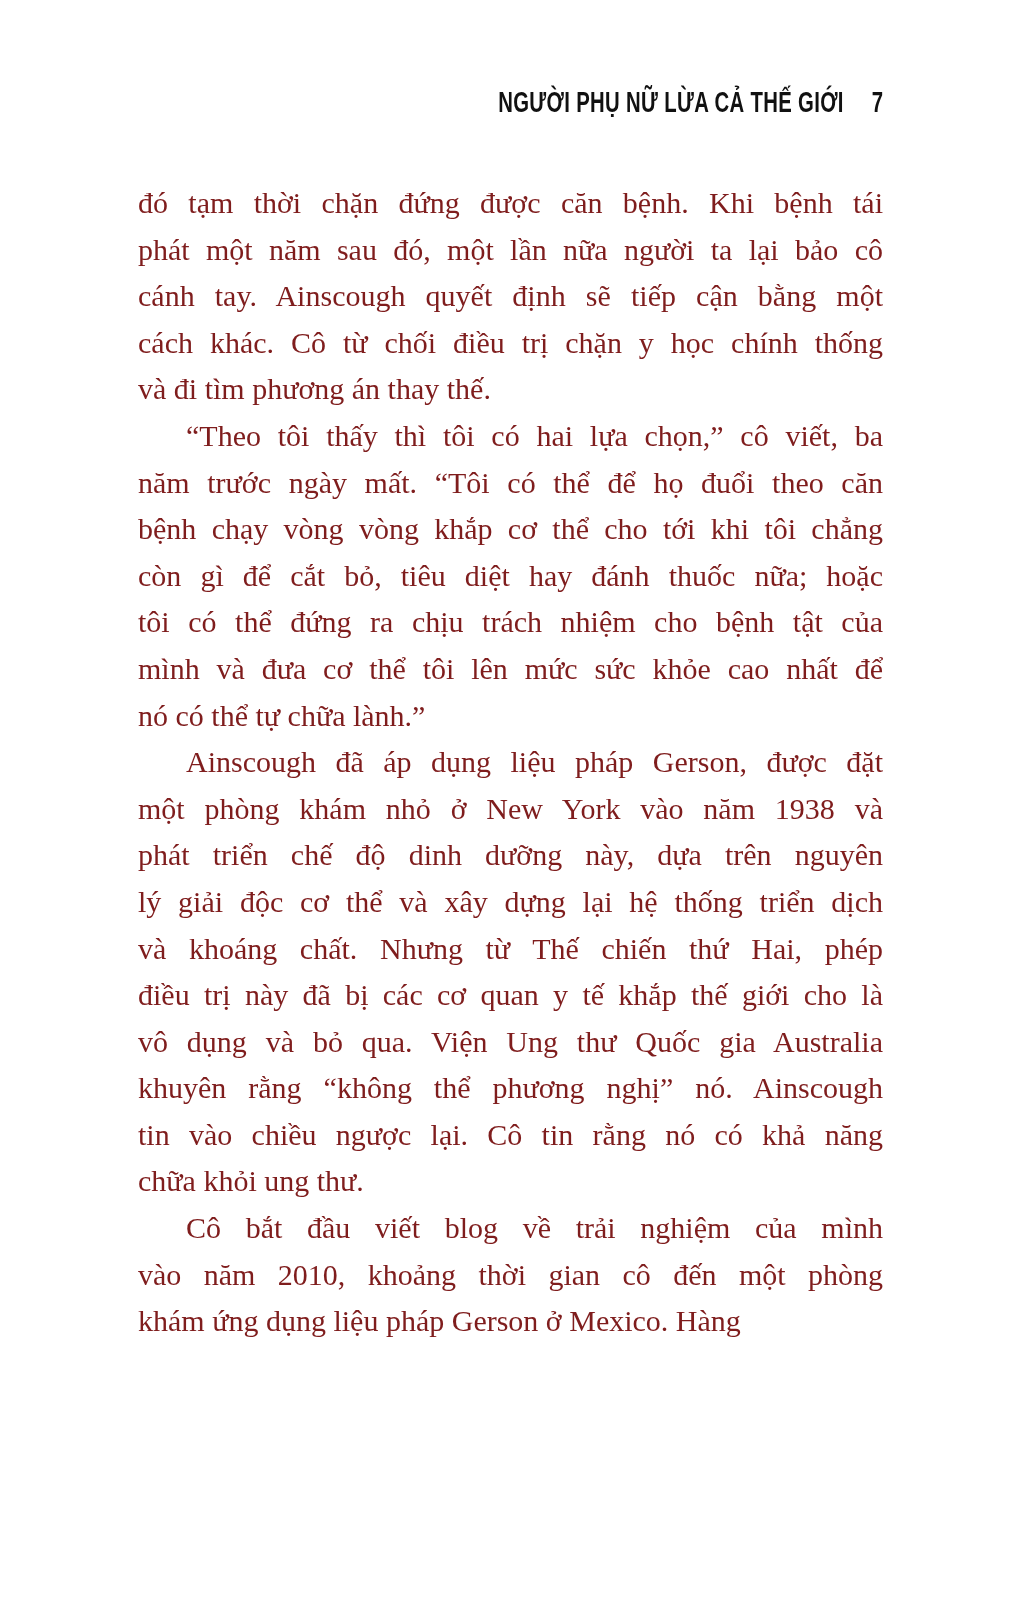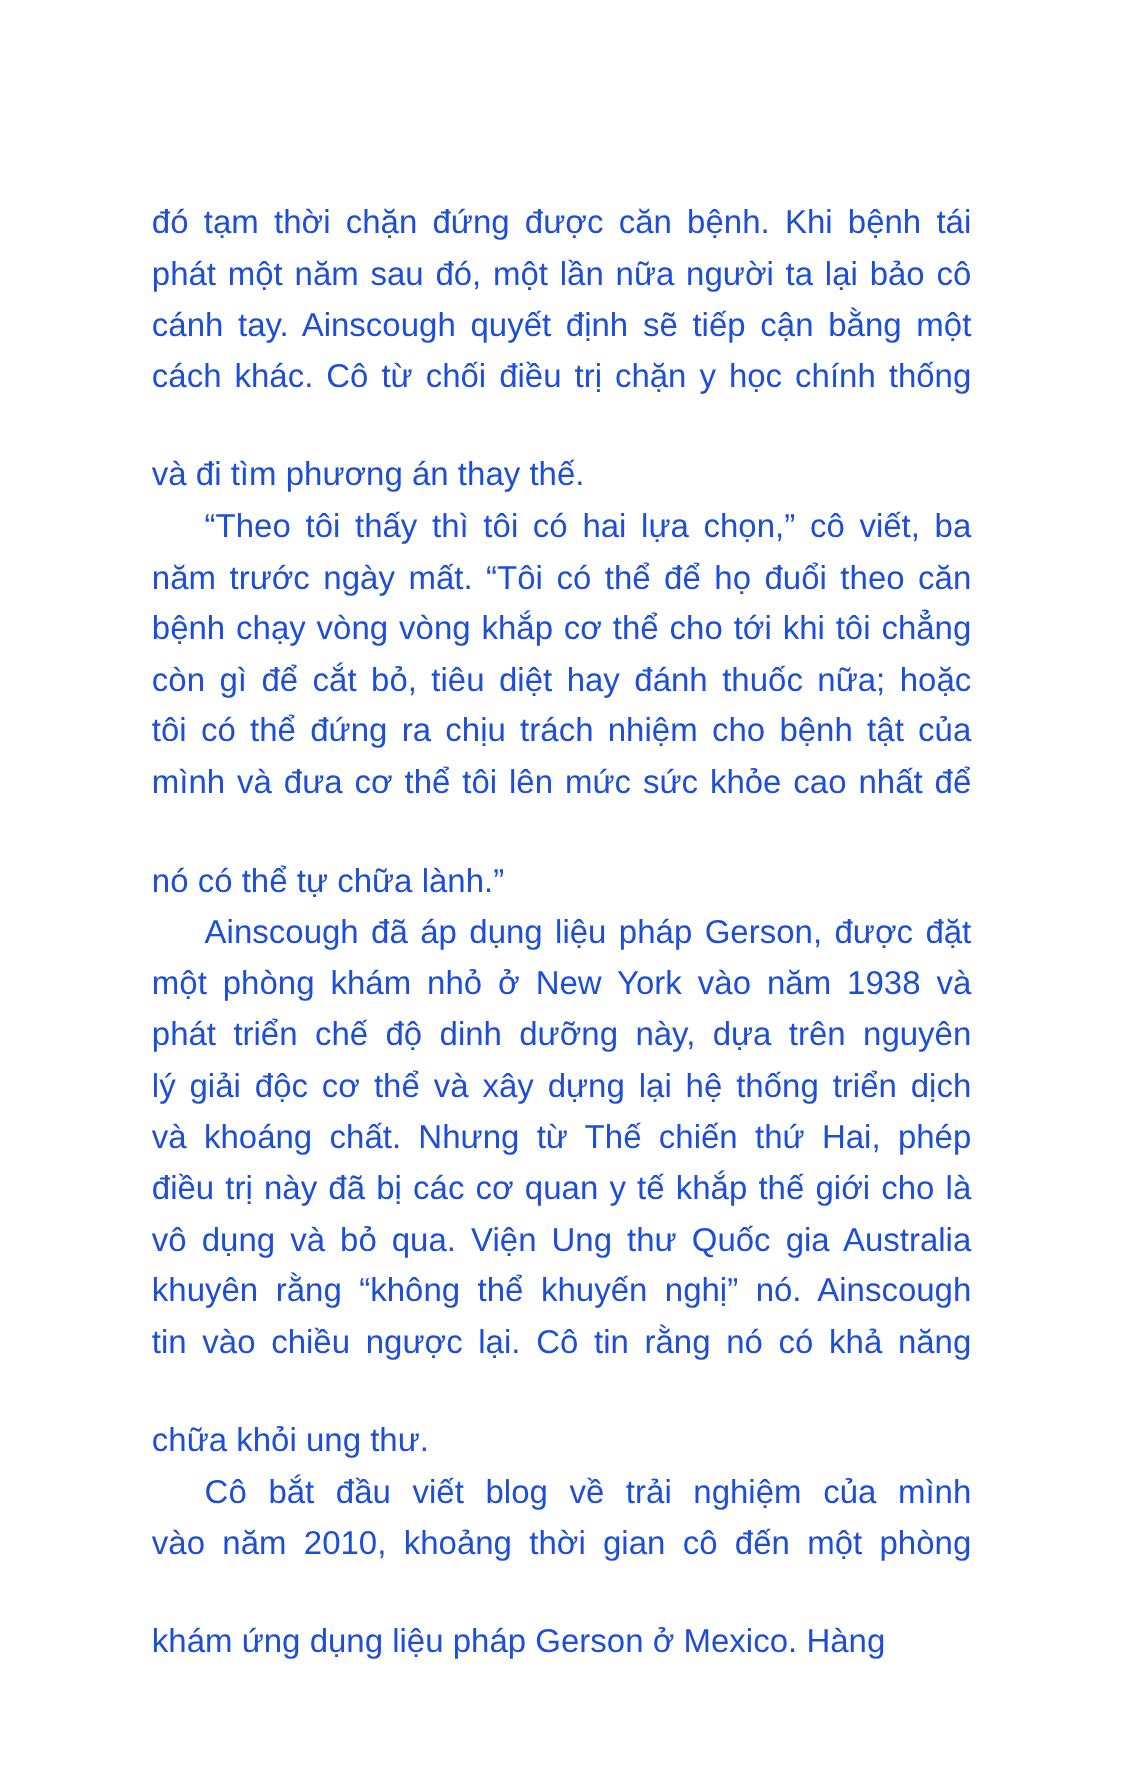--- a/index.html
+++ b/index.html
@@ -34,45 +34,50 @@
     white-space: nowrap;
   }
   .header-page {
     margin-left: 40px;
   }
   .body-text {
     position: absolute;
     top: 180px;
     left: 138px;
     width: 745px;
-    font-family: Liberation Sans, sans-serif;
+    font-family: Liberation Serif, serif;
     font-size: 30px;
-    color: #1d4ed8;
+    color: #7f1d1d;
   }
   .line {
     height: 46.6px;
     line-height: 46.6px;
     text-align: justify;
     text-align-last: justify;
     white-space: normal;
     overflow: visible;
   }
   .line.last {
     text-align-last: left;
-    margin-top: 43px;
   }
   .line.indent {
     text-indent: 48px;
   }
 </style>
 </head>
 <body>
 
 <div class="page">
 
+  <div class="running-header">
+    <span class="header-row">
+      <span class="header-title">NGƯỜI PHỤ NỮ LỪA CẢ THẾ GIỚI</span>
+      <span class="header-page">7</span>
+    </span>
+  </div>
 
   <div class="body-text">
       <div class="line">đó tạm thời chặn đứng được căn bệnh. Khi bệnh tái</div>
       <div class="line">phát một năm sau đó, một lần nữa người ta lại bảo cô</div>
       <div class="line">cánh tay. Ainscough quyết định sẽ tiếp cận bằng một</div>
       <div class="line">cách khác. Cô từ chối điều trị chặn y học chính thống</div>
       <div class="line last">và đi tìm phương án thay thế.</div>
       <div class="line indent">“Theo tôi thấy thì tôi có hai lựa chọn,” cô viết, ba</div>
       <div class="line">năm trước ngày mất. “Tôi có thể để họ đuổi theo căn</div>
       <div class="line">bệnh chạy vòng vòng khắp cơ thể cho tới khi tôi chẳng</div>
@@ -80,21 +85,21 @@
       <div class="line">tôi có thể đứng ra chịu trách nhiệm cho bệnh tật của</div>
       <div class="line">mình và đưa cơ thể tôi lên mức sức khỏe cao nhất để</div>
       <div class="line last">nó có thể tự chữa lành.”</div>
       <div class="line indent">Ainscough đã áp dụng liệu pháp Gerson, được đặt</div>
       <div class="line">một phòng khám nhỏ ở New York vào năm 1938 và</div>
       <div class="line">phát triển chế độ dinh dưỡng này, dựa trên nguyên</div>
       <div class="line">lý giải độc cơ thể và xây dựng lại hệ thống triển dịch</div>
       <div class="line">và khoáng chất. Nhưng từ Thế chiến thứ Hai, phép</div>
       <div class="line">điều trị này đã bị các cơ quan y tế khắp thế giới cho là</div>
       <div class="line">vô dụng và bỏ qua. Viện Ung thư Quốc gia Australia</div>
-      <div class="line">khuyên rằng “không thể khuyến nghị” nó. Ainscough</div>
+      <div class="line">khuyên rằng “không thể phương nghị” nó. Ainscough</div>
       <div class="line">tin vào chiều ngược lại. Cô tin rằng nó có khả năng</div>
       <div class="line last">chữa khỏi ung thư.</div>
       <div class="line indent">Cô bắt đầu viết blog về trải nghiệm của mình</div>
       <div class="line">vào năm 2010, khoảng thời gian cô đến một phòng</div>
       <div class="line last">khám ứng dụng liệu pháp Gerson ở Mexico. Hàng</div>
     </div>
 
 </div>
 
 </body></html>

